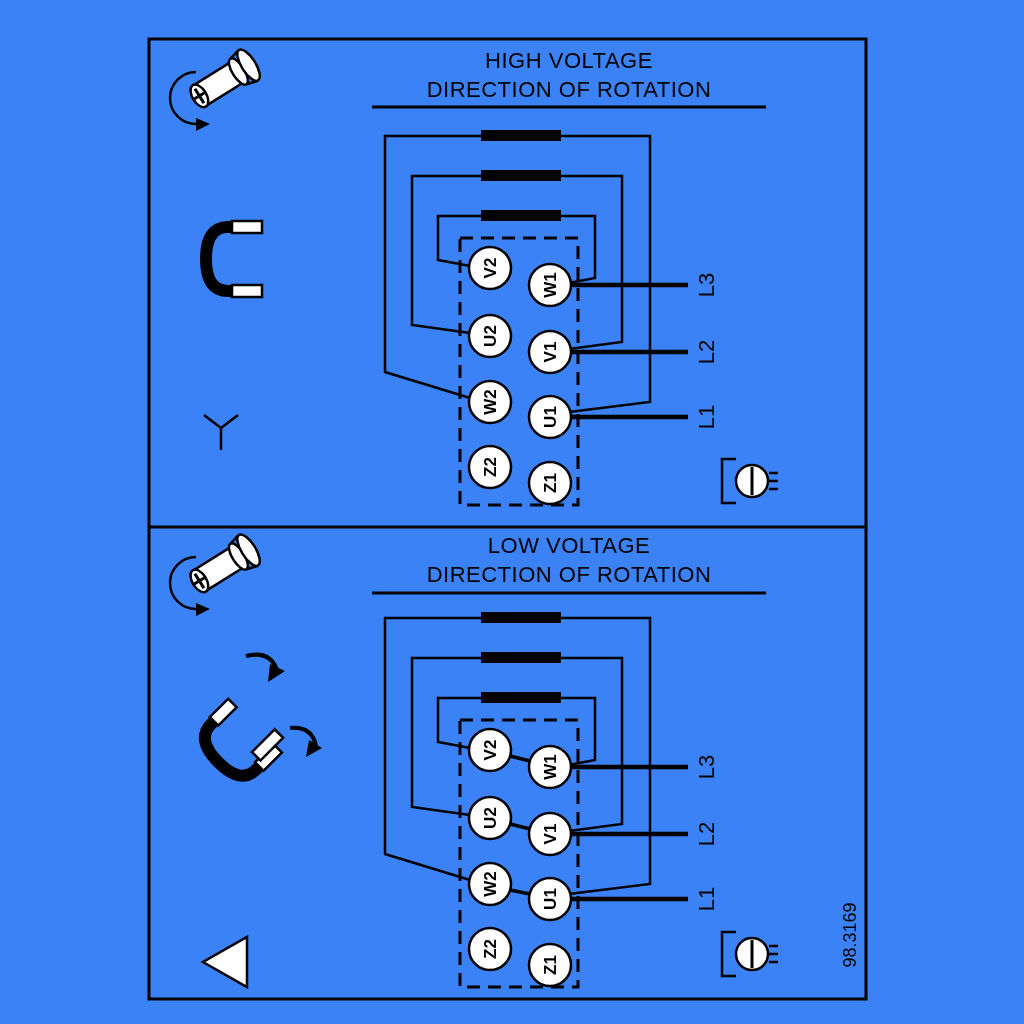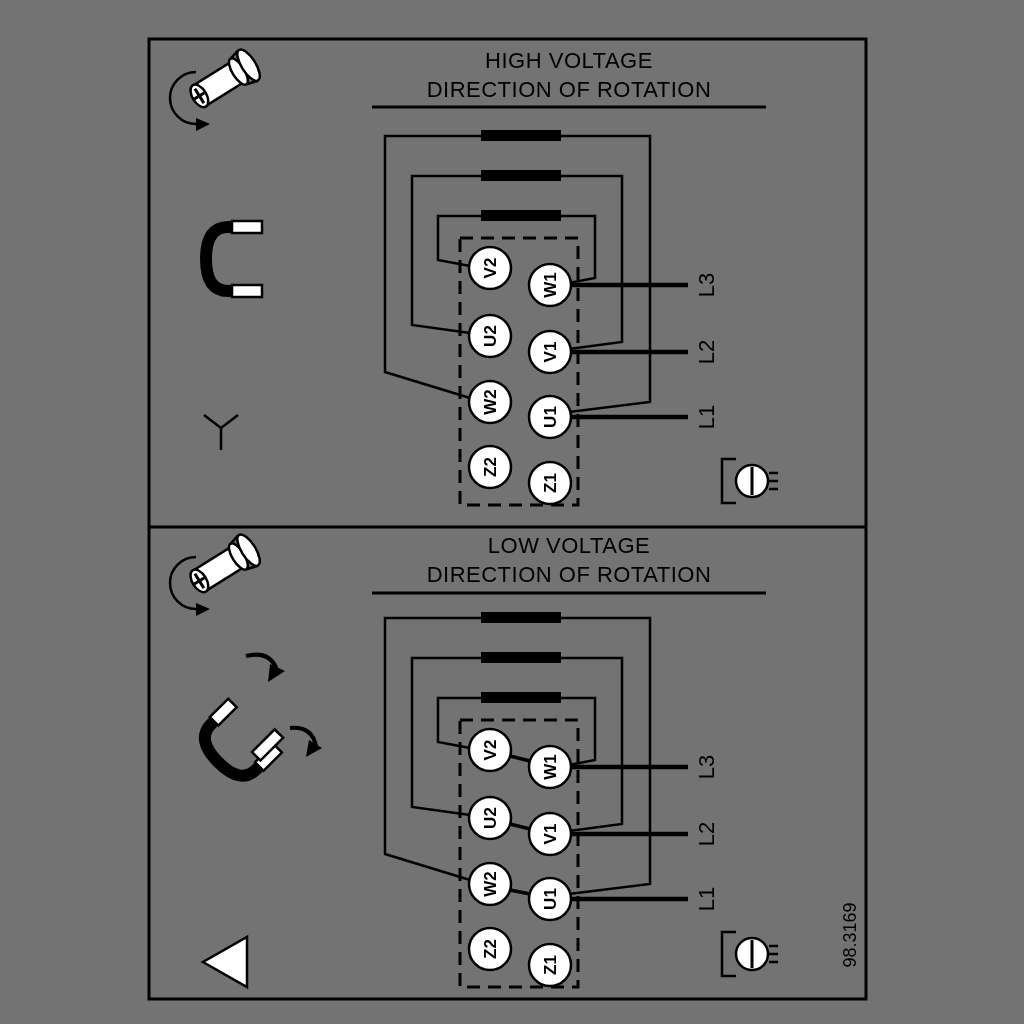--- a/index.html
+++ b/index.html
@@ -1,16 +1,16 @@
 <!DOCTYPE html>
 <html><head>
 <meta charset="utf-8">
 <style>
   html,body { margin:0; padding:0; background:#ffffff; }
-  .stage { position:relative; width:1024px; height:1024px; background:#737373; overflow:hidden; }
+  .stage { position:relative; width:1024px; height:1024px; background:#3b82f6; overflow:hidden; }
   svg { display:block; }
   text { fill:#000; font-family:"Liberation Sans", sans-serif; }
   .title  { font-size:22px; letter-spacing:0.5px; text-anchor:middle; }
   .tlabel { font-size:17px; font-weight:bold; text-anchor:middle; dominant-baseline:central; }
   .llabel { font-size:22px; text-anchor:middle; dominant-baseline:central; }
   .ref    { font-size:18px; text-anchor:middle; dominant-baseline:central; }
   .frame, .divider, .underline { stroke:#000; stroke-width:3; fill:none; }
   .wire path, .wire line { fill:none; stroke:#000; stroke-width:2.5; }
   .wire2 { fill:none; stroke:#000; stroke-width:2.5; }
   .dlink { stroke:#000; stroke-width:3.5; }

